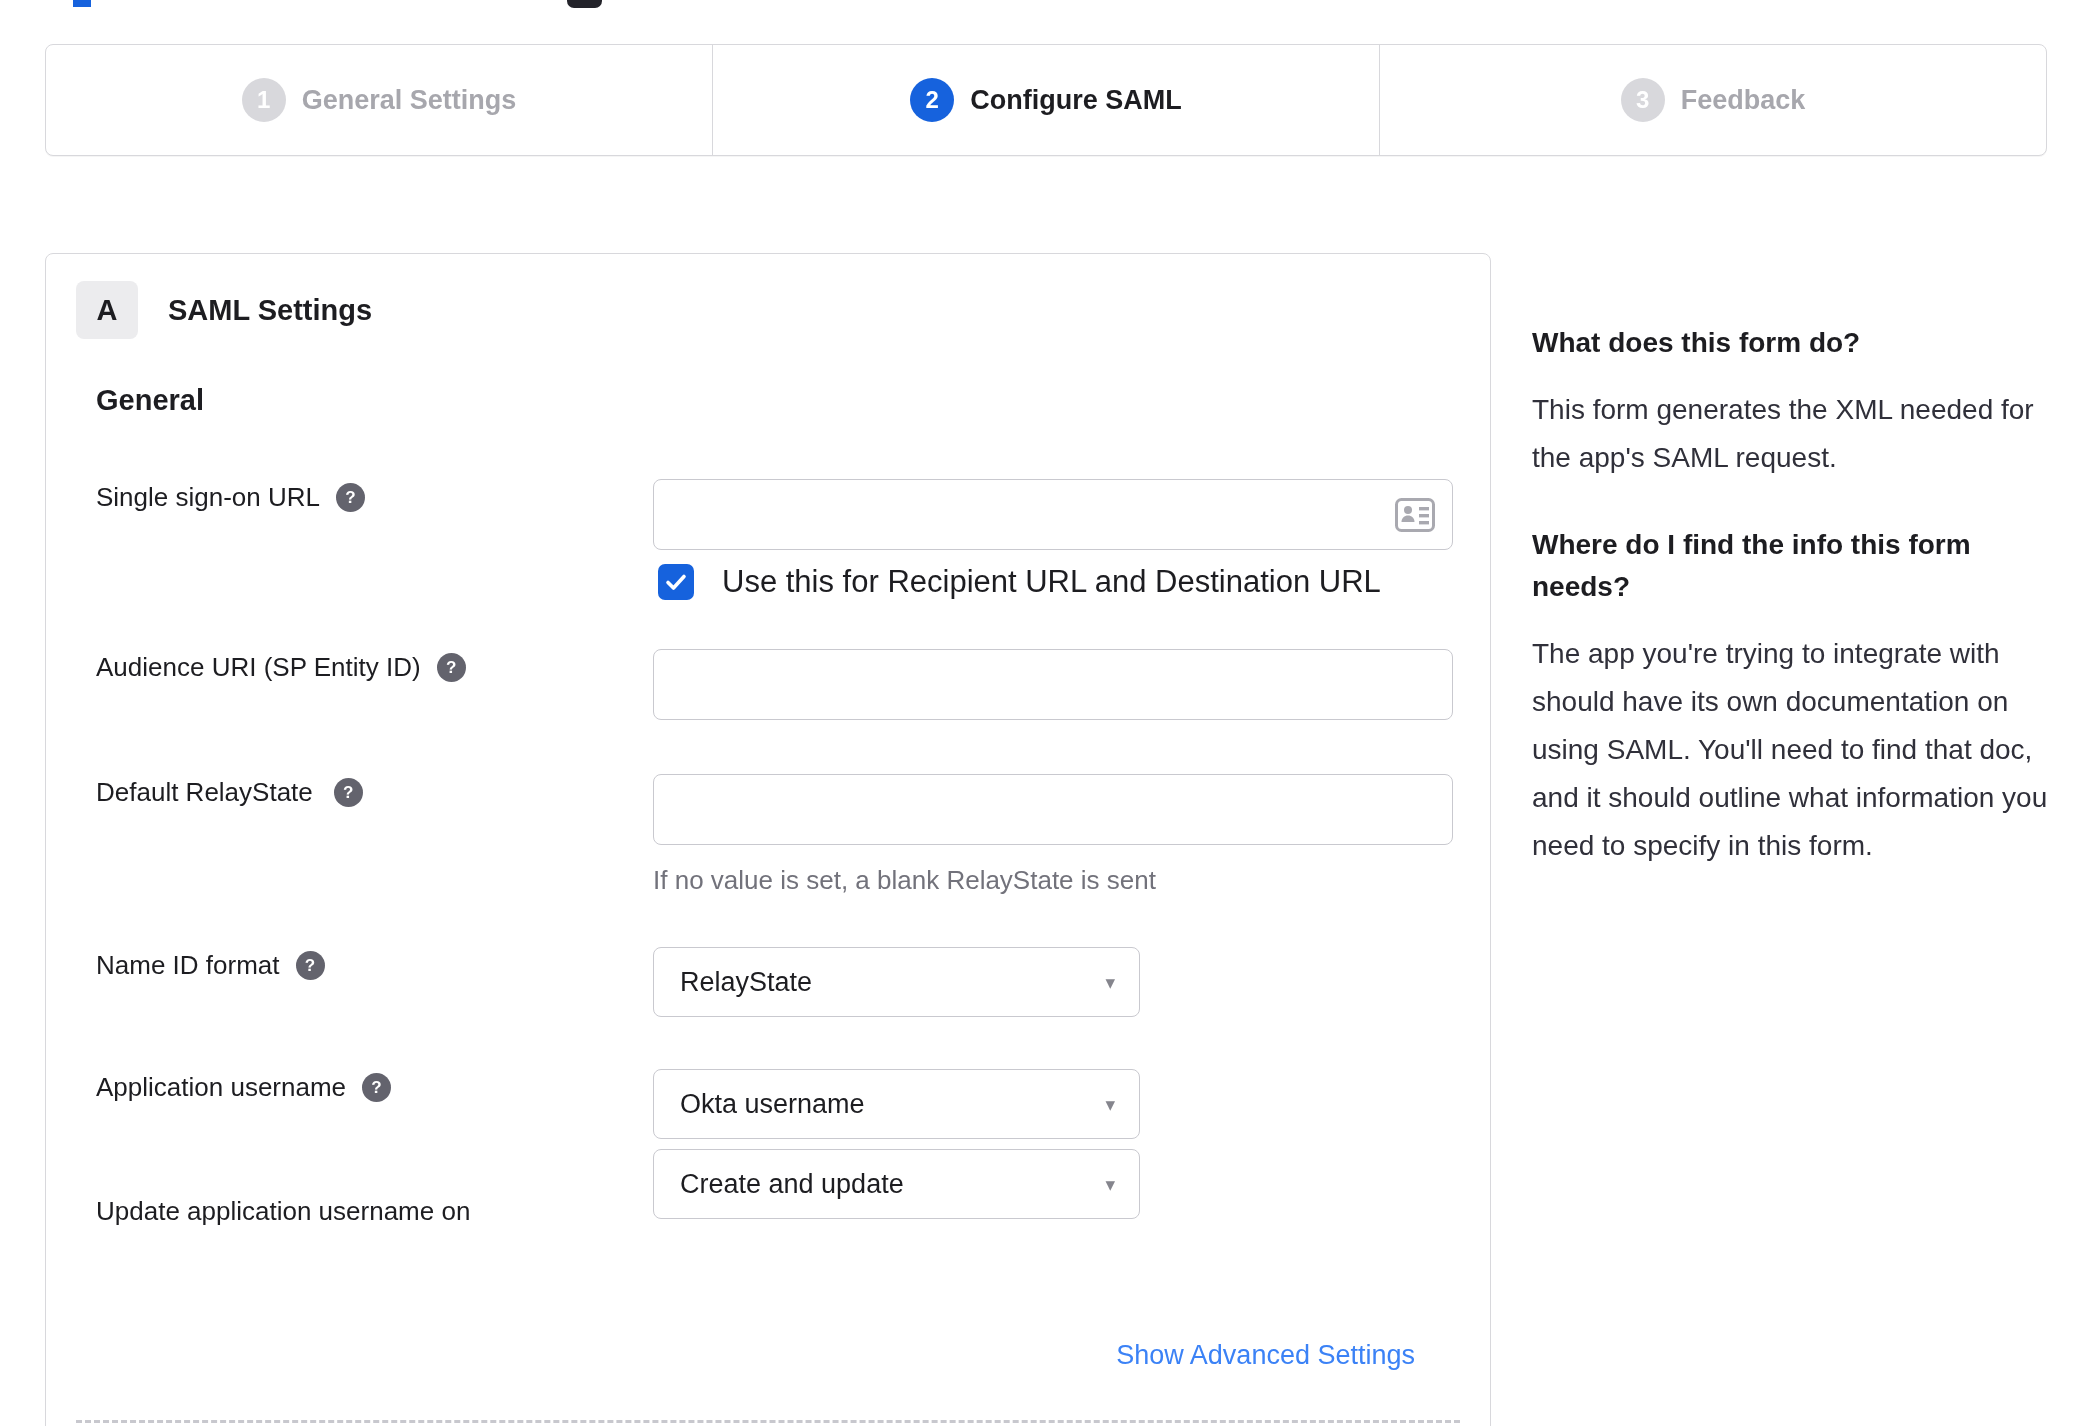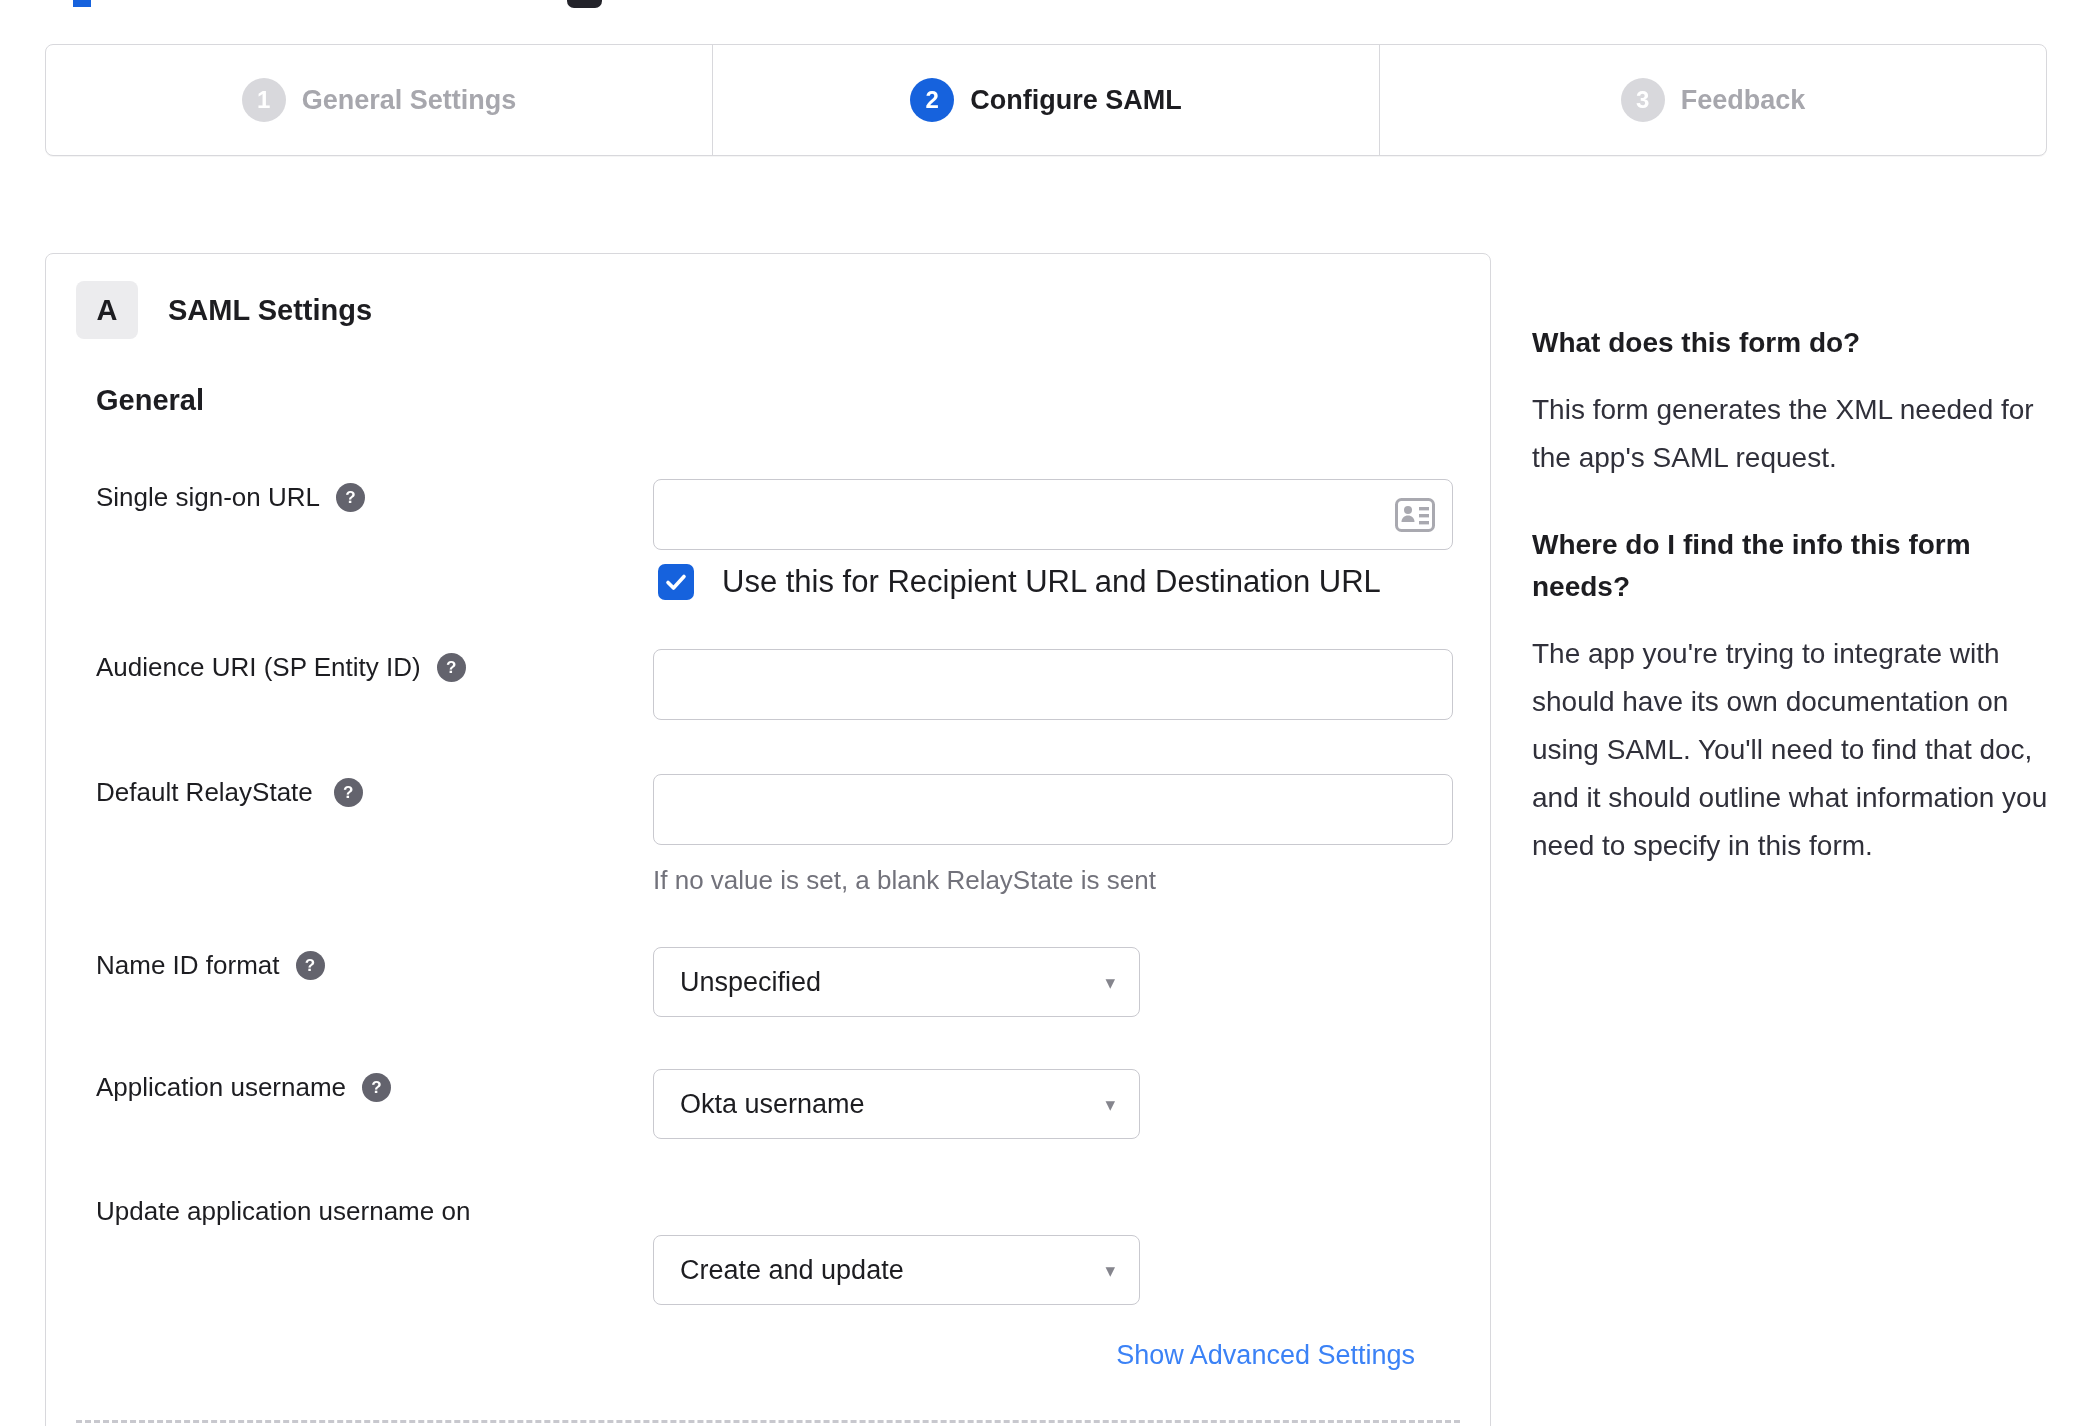--- a/index.html
+++ b/index.html
@@ -132,37 +132,37 @@
     <span class="help">?</span>
   </div>
   <input class="tinput" style="top: 520px;" type="text" value="">
   <div class="hint" style="top:575px;margin-top:36px;">If no value is set, a blank RelayState is sent</div>
 
   <div class="flabel" style="top:696px;">
     <span>Name ID format</span>
     <span class="help">?</span>
   </div>
   <div class="select" style="top:693px;">
-    <span>Unspecified</span>
+    <span>RelayState</span>
     <span class="caret">▾</span>
   </div>
 
   <div class="flabel" style="top:818px;">
     <span>Application username</span>
     <span class="help">?</span>
   </div>
   <div class="select" style="top:815px;">
     <span>Okta username</span>
     <span class="caret">▾</span>
   </div>
 
   <div class="flabel" style="top:942px;">
     <span>Update application username on</span>
   </div>
-  <div class="select" style="top:981px;">
+  <div class="select" style="top:895px;">
     <span>Create and update</span>
     <span class="caret">▾</span>
   </div>
 
   <a class="adv-link" href="#">Show Advanced Settings</a>
 
   <div class="dash-sep"></div>
 </div>
 
 <div class="side">

